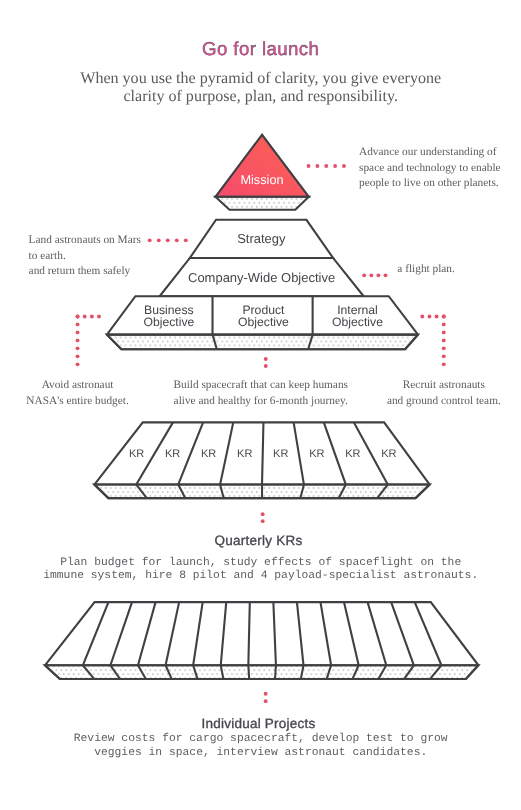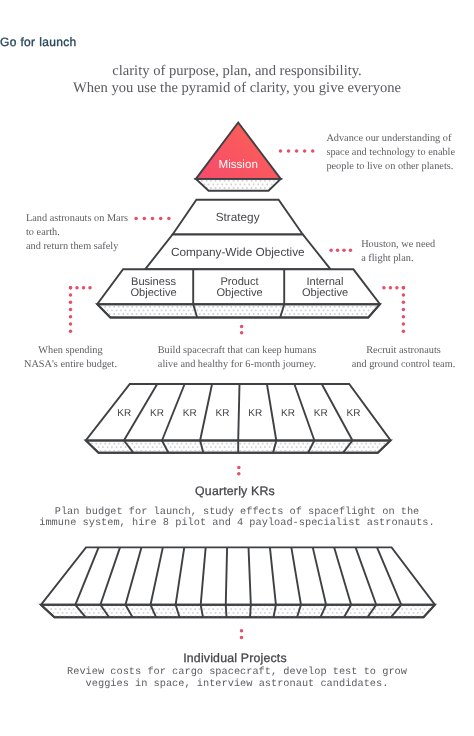--- a/index.html
+++ b/index.html
@@ -3,44 +3,44 @@
 <meta charset="utf-8">
 <style>
   html,body{margin:0;padding:0;}
   body{width:474px;height:736px;background:#ffffff;overflow:hidden;position:relative;
        font-family:"Liberation Sans",sans-serif;-webkit-font-smoothing:antialiased;
        text-rendering:geometricPrecision;}
   svg text{-webkit-font-smoothing:antialiased;}
   #root{position:absolute;left:0;top:0;width:474px;height:736px;}
   #diagram{position:absolute;left:0;top:0;}
 
-  .hdr-title{position:absolute;left:0;top:35px;width:474px;text-align:left;
-    font-size:12px;font-weight:normal;color:#0c4a6e;letter-spacing:0.35px;-webkit-text-stroke:0.35px #46464c;}
+  .hdr-title{position:absolute;left:0;top:35px;width:474px;text-align:center;
+    font-size:17px;font-weight:normal;color:#ec4899;letter-spacing:0.35px;-webkit-text-stroke:0.35px #46464c;}
   .hdr-sub{position:absolute;left:0;top:63px;width:474px;text-align:center;
     font-family:"Liberation Serif",serif;font-size:14.6px;color:#5a5a60;line-height:17px;}
 
   .note{position:absolute;font-family:"Liberation Serif",serif;font-size:10.3px;
     color:#5d5d63;line-height:14.2px;}
   .note.c{text-align:center;}
 
   .sec-title{position:absolute;width:470px;left:0;text-align:center;
     font-size:12.3px;font-weight:normal;color:#46464c;letter-spacing:0.2px;
     -webkit-text-stroke:0.3px #46464c;}
   .sec-desc{position:absolute;width:474px;left:0;text-align:center;
     font-family:Liberation Mono, monospace;font-size:10.3px;color:#5d5d63;line-height:11.8px;}
 </style>
 </head>
 <body>
 
 <div id="root">
 
   <div class="hdr-title">Go for launch</div>
   <div class="hdr-sub">
+    <div>When you use the pyramid of clarity, you give everyone</div>
     <div>clarity of purpose, plan, and responsibility.</div>
-    <div>When you use the pyramid of clarity, you give everyone</div>
   </div>
 
   <svg id="diagram" width="474" height="736" viewBox="0 0 474 736">
       <defs>
         <linearGradient id="mg" x1="0" y1="1" x2="1" y2="0.15">
           <stop offset="0" stop-color="#f74a6d"></stop>
           <stop offset="1" stop-color="#fb6253"></stop>
         </linearGradient>
         <pattern id="dots" width="4.5" height="7.2" patternUnits="userSpaceOnUse" patternTransform="translate(0.6,2.6)">
           <circle cx="1.125" cy="1.8" r="0.85" fill="#c3c3c3"></circle>
@@ -189,25 +189,24 @@
     <div>Land astronauts on Mars</div>
     <div>to earth.</div>
     <div>and return them safely</div>
   </div>
   <div class="note" style="left:326.4px;top:131.5px;width:150px;">
     <div>Advance our understanding of</div>
     <div>space and technology to enable</div>
     <div>people to live on other planets.</div>
   </div>
   <div class="note" style="left:361.2px;top:237.5px;width:112px;">
-    <div>Houston, we need</div>
     <div>a flight plan.</div>
   </div>
   <div class="note c" style="left:0px;top:344px;width:141px;">
-    <div>When spending</div>
+    <div>Avoid astronaut</div>
     <div>NASA's entire budget.</div>
   </div>
   <div class="note c" style="left:147px;top:344px;width:180px;">
     <div>Build spacecraft that can keep humans</div>
     <div>alive and healthy for 6-month journey.</div>
   </div>
   <div class="note c" style="left:333px;top:344px;width:141px;">
     <div>Recruit astronauts</div>
     <div>and ground control team.</div>
   </div>

